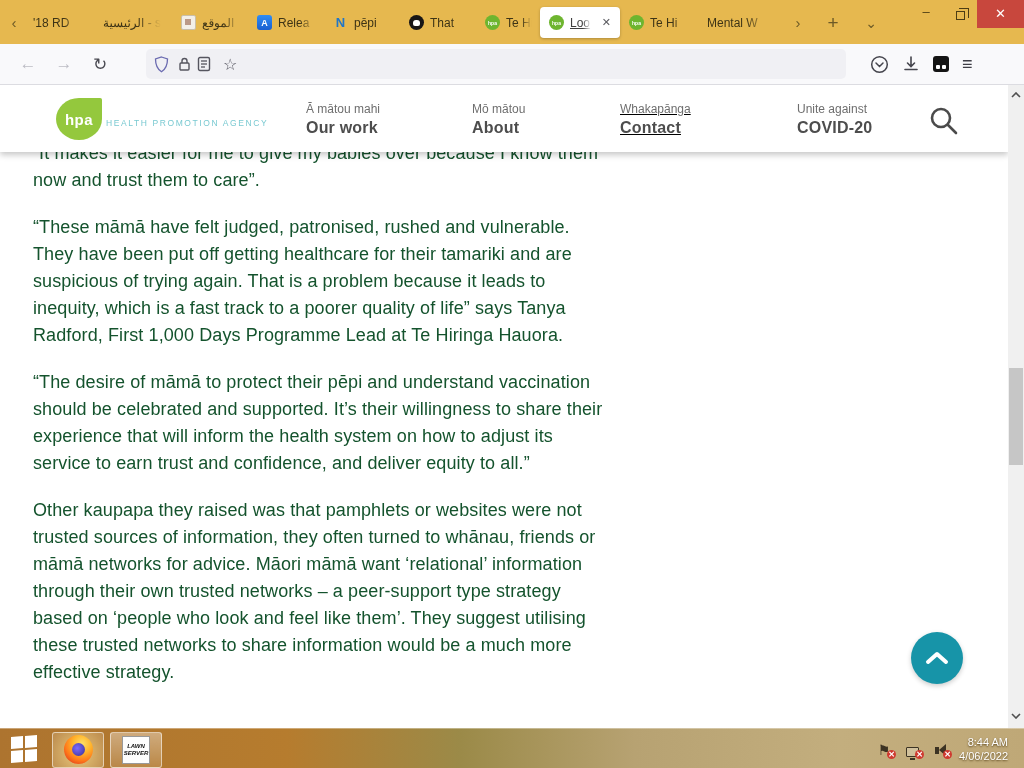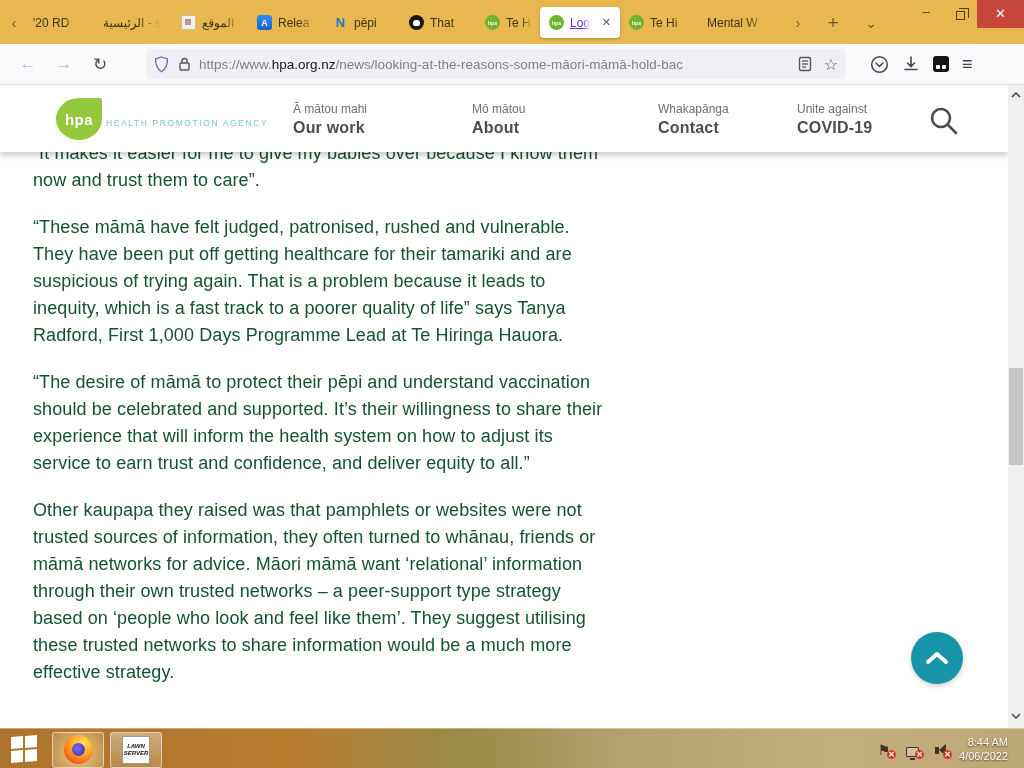--- a/index.html
+++ b/index.html
@@ -7,21 +7,21 @@
   .screen { position:relative; width:1024px; height:768px; background:#fff; overflow:hidden; }
 
   
   .titlebar { position:absolute; left:0; top:0; width:1024px; height:44px; background:#e6b84f; }
   .tabstrip { position:absolute; left:4px; top:7px; height:31px; display:flex; align-items:center; }
   .tab-scroll { width:20px; text-align:center; color:#6d5a27; font-size:15px; line-height:31px; }
   .tab { height:31px; display:flex; align-items:center; gap:6px; padding:0 6px 0 9px; border-radius:4px; overflow:hidden; }
   .tab .tlabel { font-size:12px; color:#3e3416; white-space:nowrap; overflow:hidden; flex:1;
       -webkit-mask-image:linear-gradient(90deg,#000 55%,transparent 92%); mask-image:linear-gradient(90deg,#000 55%,transparent 92%); }
   .tab.active { background:#fff; box-shadow:0 1px 3px rgba(0,0,0,.25); }
-  .tab.active .tlabel { color:#6d28d9;text-decoration:underline; }
+  .tab.active .tlabel { color:#404040;text-decoration:underline; }
   .t0{width:70px;} .t1{width:78px;} .t2{width:76px;} .t3{width:76px;} .t4{width:76px;}
   .t5{width:76px;} .t6{width:64px;} .t7{width:80px;} .t8{width:78px;} .t9{width:84px;}
   .tab-close { font-size:11px; color:#5a5a5f; padding:0 3px; }
   .favicon { width:15px; height:15px; flex:0 0 15px; border-radius:50%; display:flex; align-items:center; justify-content:center; }
   .fav-hpa { background:#6eb52f; color:#fff; font-size:5px; font-weight:bold; }
   .fav-github { background:#181616; border-radius:50%; position:relative; }
   .fav-github:after { content:""; position:absolute; left:4px; top:5px; width:7px; height:6px; background:#fff; border-radius:3px 3px 2px 2px; }
   .fav-appstore { background:linear-gradient(180deg,#2f8df5,#1a5fd0); border-radius:3px; color:#fff; font-size:9px; font-weight:bold; }
   .fav-naver { background:transparent; color:#2176c7; font-size:13px; font-weight:bold; }
   .fav-site { background:#f3efe8; border:1px solid #c9bfa9; border-radius:2px; position:relative; }
@@ -65,21 +65,21 @@
       box-shadow:0 3px 6px rgba(0,0,0,.22); }
   .logo { position:absolute; left:56px; top:13px; display:flex; align-items:center; }
   .logo-mark { width:46px; height:42px; background:#94c83d; border-radius:50% 4% 50% 50%; display:flex; align-items:center; justify-content:center;
       color:#fff; font-size:15px; font-weight:bold; letter-spacing:.5px; }
   .logo-text { margin-left:4px; }
   .logo-title { font-size:18px; font-weight:bold; color:#00a7b3; letter-spacing:.2px; }
   .logo-sub { font-size:8.5px; color:#79c9d1; letter-spacing:1.6px; margin-top:8px; }
   .navitem { position:absolute; top:17px; }
   .navitem .maori { font-size:12px; color:#6e6e6e; }
   .navitem .english { font-size:16px; font-weight:bold; color:#4d4d4d; margin-top:3px; letter-spacing:.2px; }
-  .ni0{left:293px;} .ni1{left:472px;} .ni2{left:658px;} .ni3{left:797px;}
+  .ni0{left:306px;} .ni1{left:472px;} .ni2{left:620px;text-decoration:underline;} .ni3{left:797px;}
   .search-btn { position:absolute; left:928px; top:20px; width:32px; height:32px; }
 
   .scrolltop { position:absolute; left:911px; top:547px; width:52px; height:52px; border-radius:50%;
       background:#1794a8; border:none; display:flex; align-items:center; justify-content:center; z-index:6; box-shadow:0 2px 5px rgba(0,0,0,.2); }
 
   
   .scrollbar { position:absolute; left:1008px; top:85px; width:16px; height:643px; background:#f0f0f0; }
   .sb-arrow { position:absolute; left:0; width:16px; height:16px; display:flex; align-items:center; justify-content:center; color:#505050; }
   .sb-up { top:2px; } .sb-down { bottom:4px; }
   .sb-thumb { position:absolute; left:1px; top:283px; width:14px; height:97px; background:#c6c6c6; }
@@ -114,21 +114,21 @@
 </head>
 <body>
 
 <div class="screen">
 
   <div class="titlebar">
     <div class="tabstrip">
       <span class="tab-scroll">‹</span>
 
       <div class="tab t0">
-        <span class="tlabel">'20 RD</span>
+        <span class="tlabel">'18 RD</span>
       </div>
       <div class="tab t1">
         <span class="tlabel">الرئيسية - s</span>
       </div>
       <div class="tab t2">
         <span class="favicon fav-site"></span>
         <span class="tlabel">الموقع</span>
       </div>
       <div class="tab t3">
         <span class="favicon fav-appstore">A</span>
@@ -178,21 +178,20 @@
       <span class="navicon">↻</span>
     </div>
     <div class="urlbar">
       <svg width="15" height="17" viewBox="0 0 15 17">
         <path d="M7.5 1 L13.5 3 C13.5 9 12 13 7.5 15.8 C3 13 1.5 9 1.5 3 Z" fill="none" stroke="#6a6ab0" stroke-width="1.3"></path>
       </svg>
       <svg width="13" height="16" viewBox="0 0 13 16" style="margin-left:9px">
         <rect x="2" y="7" width="9" height="7" rx="1" fill="none" stroke="#55555f" stroke-width="1.4"></rect>
         <path d="M4 7 V5 a2.5 2.5 0 0 1 5 0 V7" fill="none" stroke="#55555f" stroke-width="1.4"></path>
       </svg>
-      <span class="urltext"><span>https://www.</span><span class="domain">hpa.org.nz</span><span>/news/looking-at-the-reasons-some-māori-māmā-hold-bac</span></span>
       <span class="urlbar-right">
         <svg width="14" height="16" viewBox="0 0 14 16">
           <rect x="1.5" y="1.5" width="11" height="13" rx="1.5" fill="none" stroke="#55555f" stroke-width="1.4"></rect>
           <line x1="4" y1="5" x2="10" y2="5" stroke="#55555f" stroke-width="1.3"></line>
           <line x1="4" y1="8" x2="10" y2="8" stroke="#55555f" stroke-width="1.3"></line>
           <line x1="4" y1="11" x2="8" y2="11" stroke="#55555f" stroke-width="1.3"></line>
         </svg>
         <span class="star">☆</span>
       </span>
     </div>
@@ -237,21 +236,21 @@
       <div class="navitem ni1">
         <div class="maori">Mō mātou</div>
         <div class="english">About</div>
       </div>
       <div class="navitem ni2">
         <div class="maori">Whakapānga</div>
         <div class="english">Contact</div>
       </div>
       <div class="navitem ni3">
         <div class="maori">Unite against</div>
-        <div class="english">COVID-19</div>
+        <div class="english">COVID-20</div>
       </div>
 
       <span class="search-btn">
         <svg width="32" height="32" viewBox="0 0 32 32">
           <circle cx="13" cy="13" r="9" fill="none" stroke="#4b4b4b" stroke-width="2.6"></circle>
           <line x1="20" y1="20" x2="28" y2="28" stroke="#4b4b4b" stroke-width="2.6" stroke-linecap="round"></line>
         </svg>
       </span>
     </div>
 

